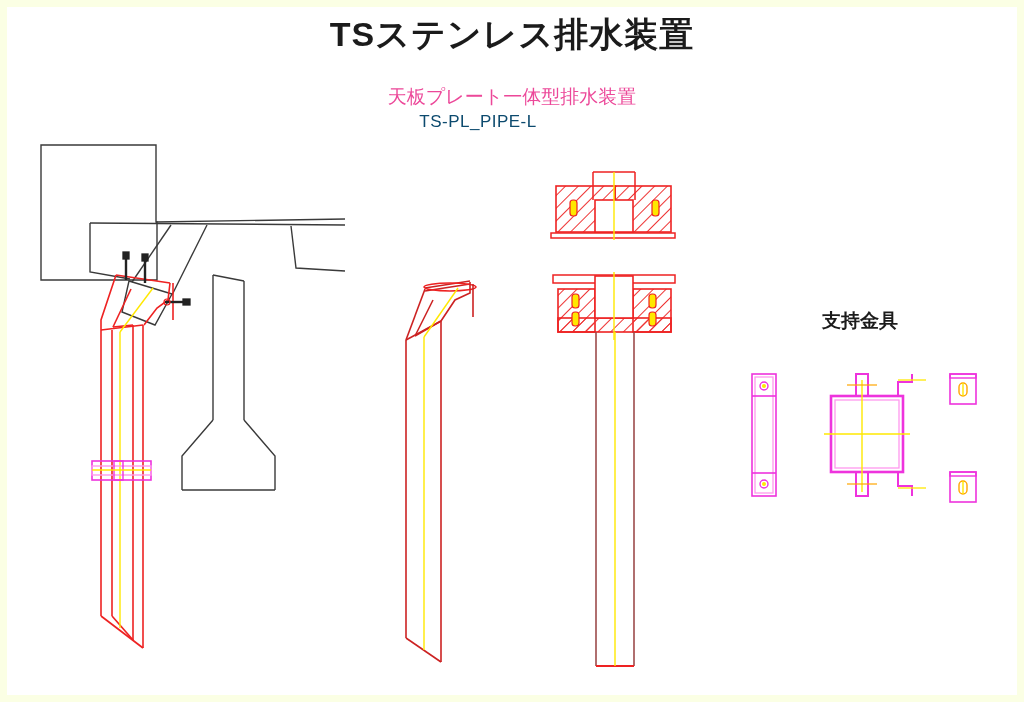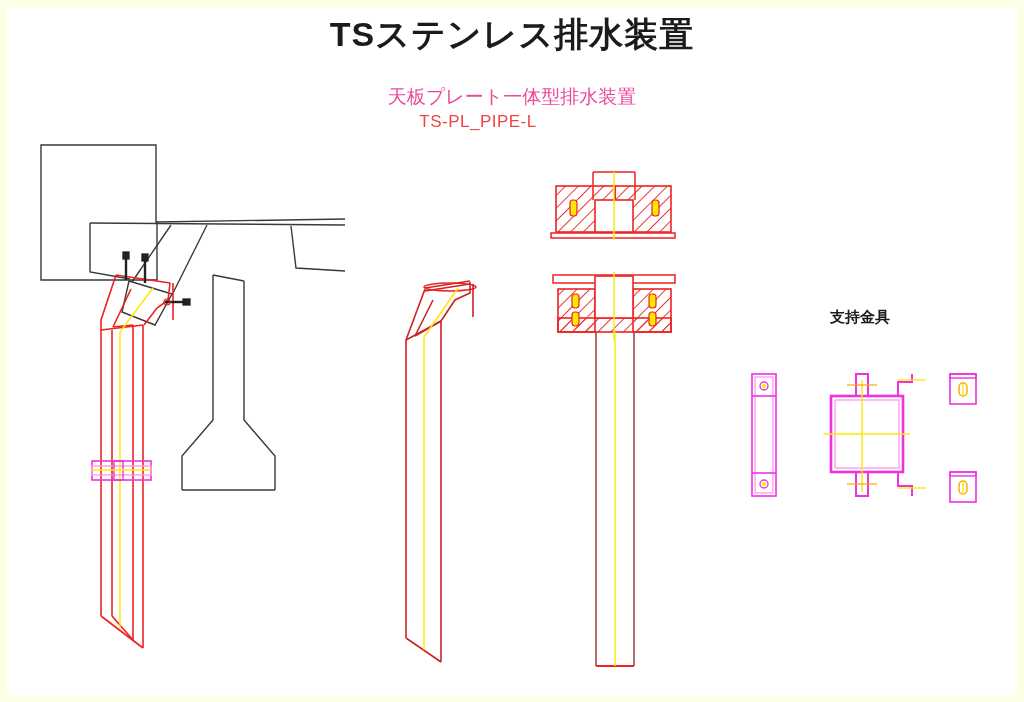--- a/index.html
+++ b/index.html
@@ -57,30 +57,30 @@
     font-size: 19px;
     color: #ec4899;
     white-space: nowrap;
   }
   .ttl-code {
     position: absolute;
     left: 0; top: 112px;
     width: 956px;
     text-align: center;
     font-size: 17px;
-    color: #ef4444;
+    color: #0c4a6e;
     letter-spacing: 0.5px;
     white-space: nowrap;
   }
   .ttl-bracket {
     position: absolute;
     left: 760px; top: 308px;
     width: 200px;
     text-align: center;
-    font-size: 15px;
+    font-size: 19px;
     font-weight: bold;
     color: #1b1b1b;
     white-space: nowrap;
   }
 </style>
 </head>
 <body>
 
 <div id="sheet">
 

